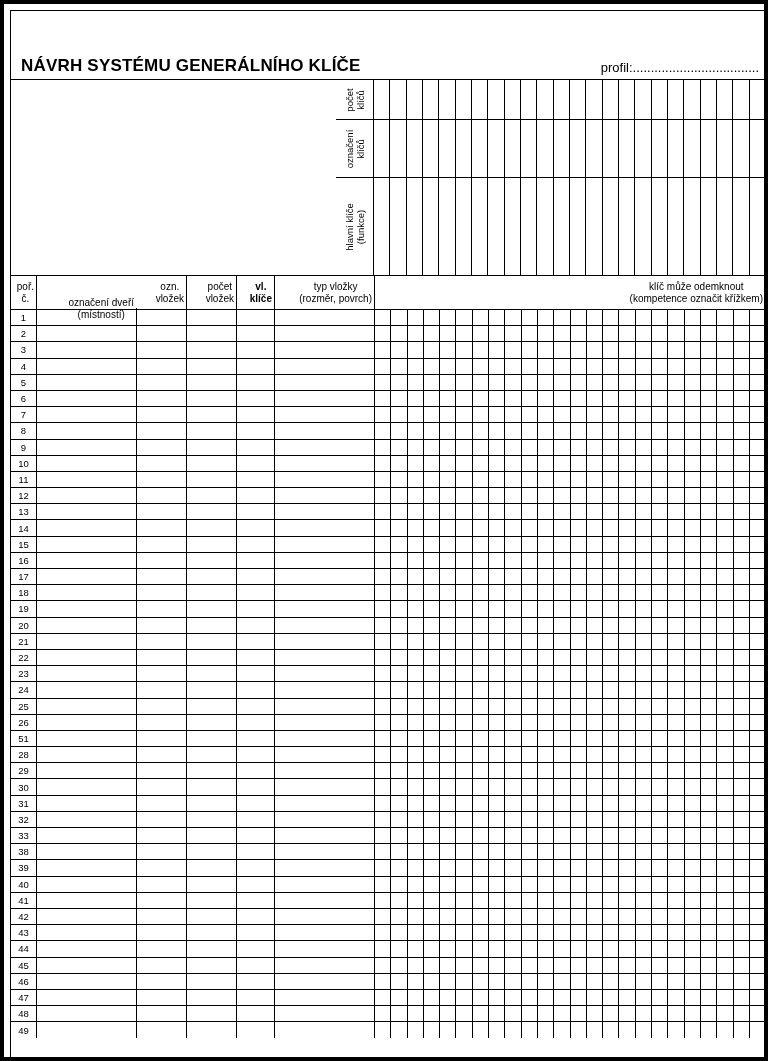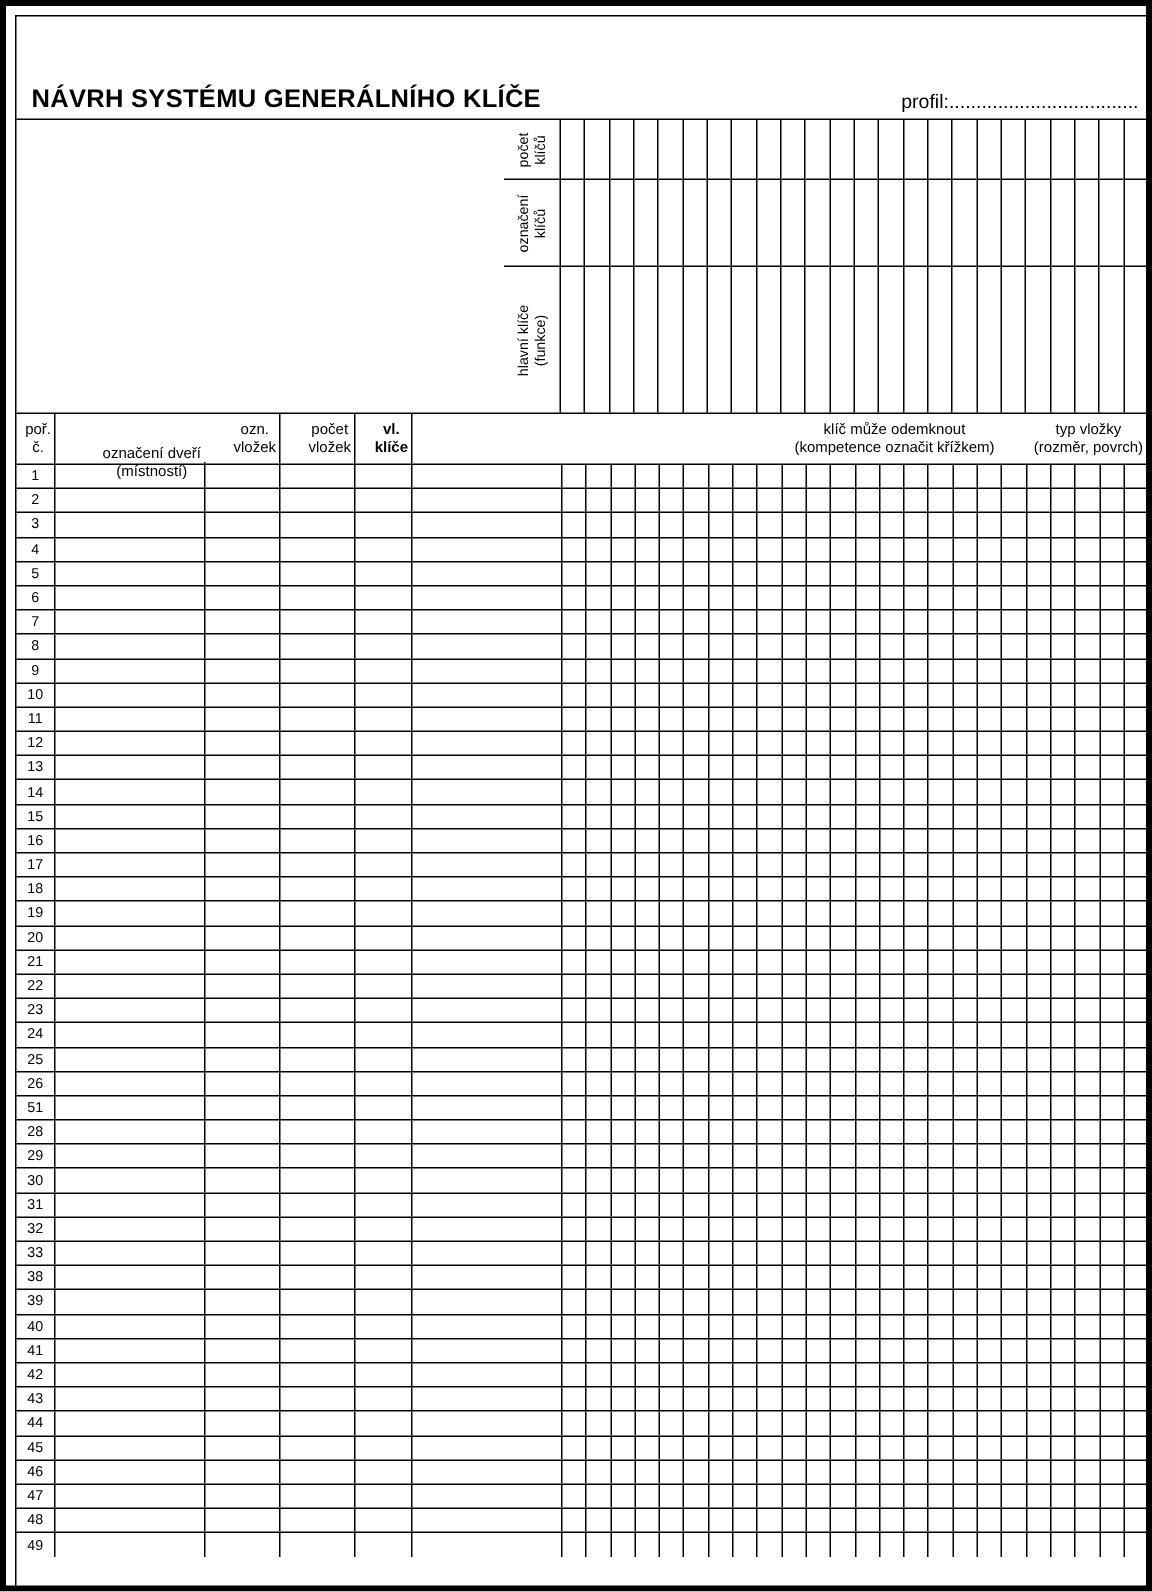--- a/index.html
+++ b/index.html
@@ -389,30 +389,30 @@
           <span>počet</span><br>
           <span>vložek</span>
         </div>
       </div>
       <div class="ch ch-vlkl">
         <div>
           <span>vl.</span><br>
           <span>klíče</span>
         </div>
       </div>
+      <div class="ch ch-typ">
+        <div>
+          <span>typ vložky</span><br>
+          <span>(rozměr, povrch)</span>
+        </div>
+      </div>
       <div class="ch ch-komp last">
         <div>
           <span>klíč může odemknout</span><br>
           <span>(kompetence označit křížkem)</span>
-        </div>
-      </div>
-      <div class="ch ch-typ">
-        <div>
-          <span>typ vložky</span><br>
-          <span>(rozměr, povrch)</span>
         </div>
       </div>
     </div>
 
     <div class="rows" id="table-body">
         <div class="row">
           <div class="cell c-por">1</div>
           <div class="cell c-dveri"></div>
           <div class="cell c-oznv"></div>
           <div class="cell c-pocet"></div>

